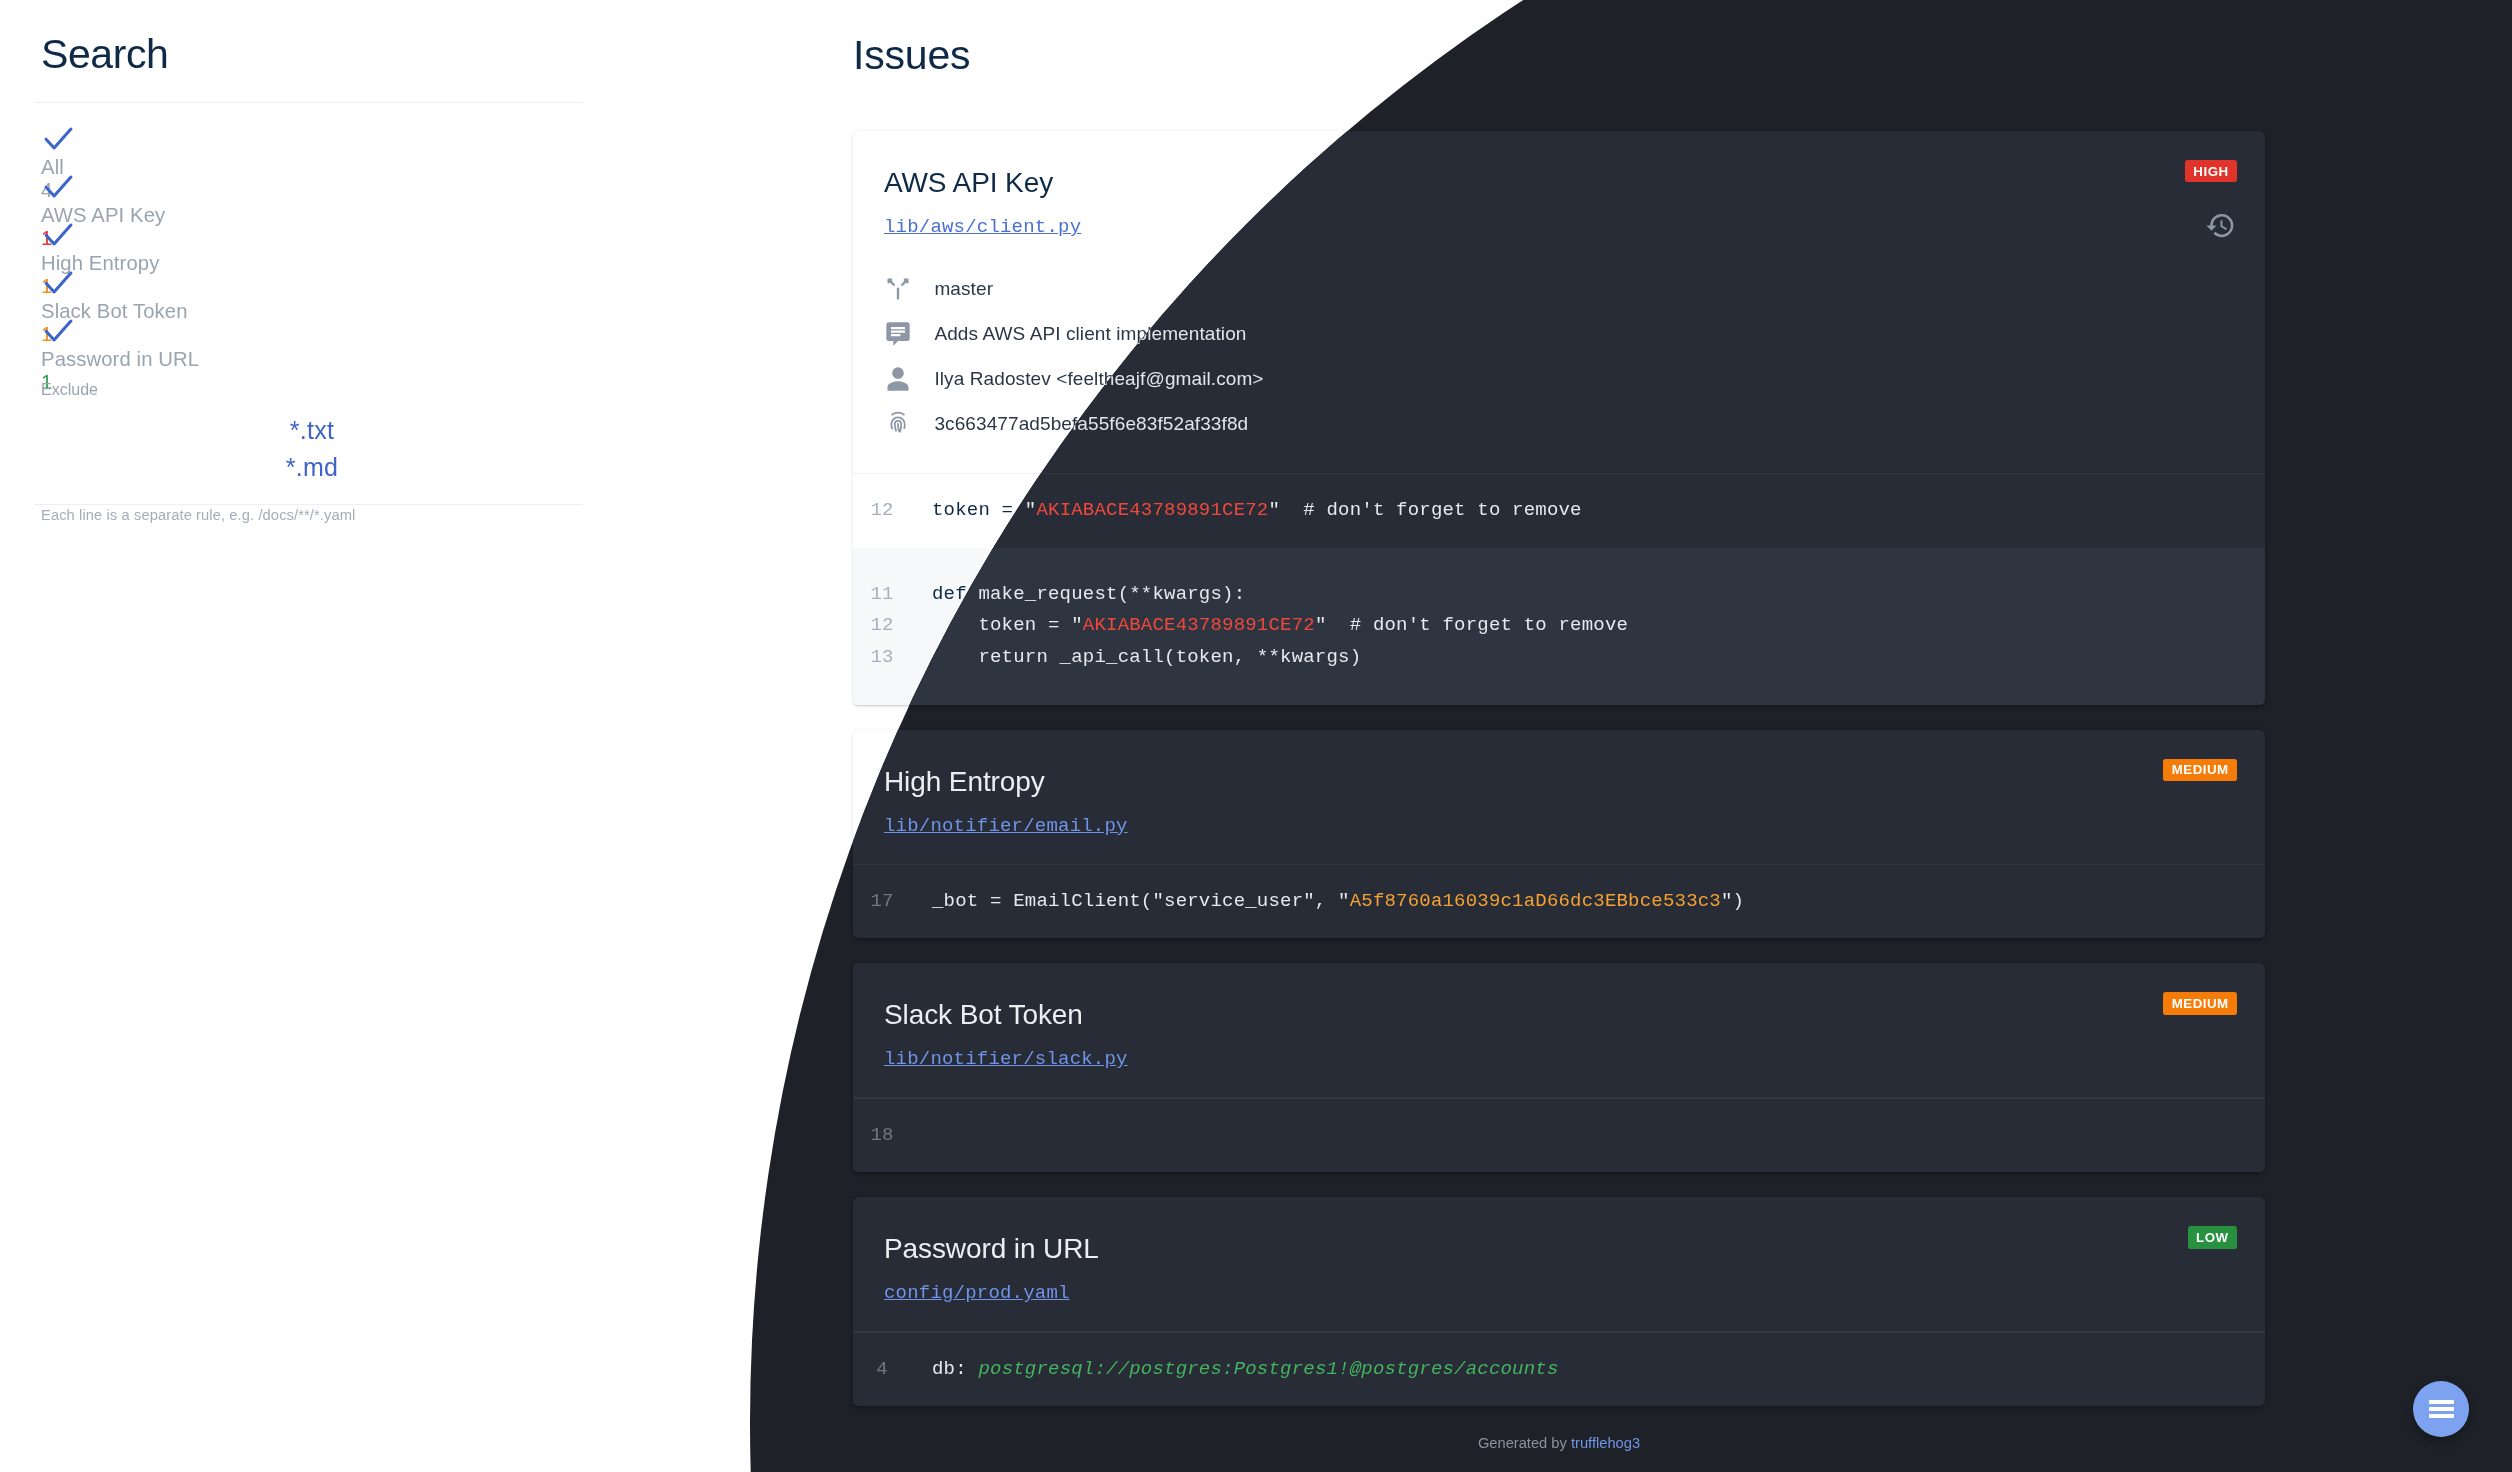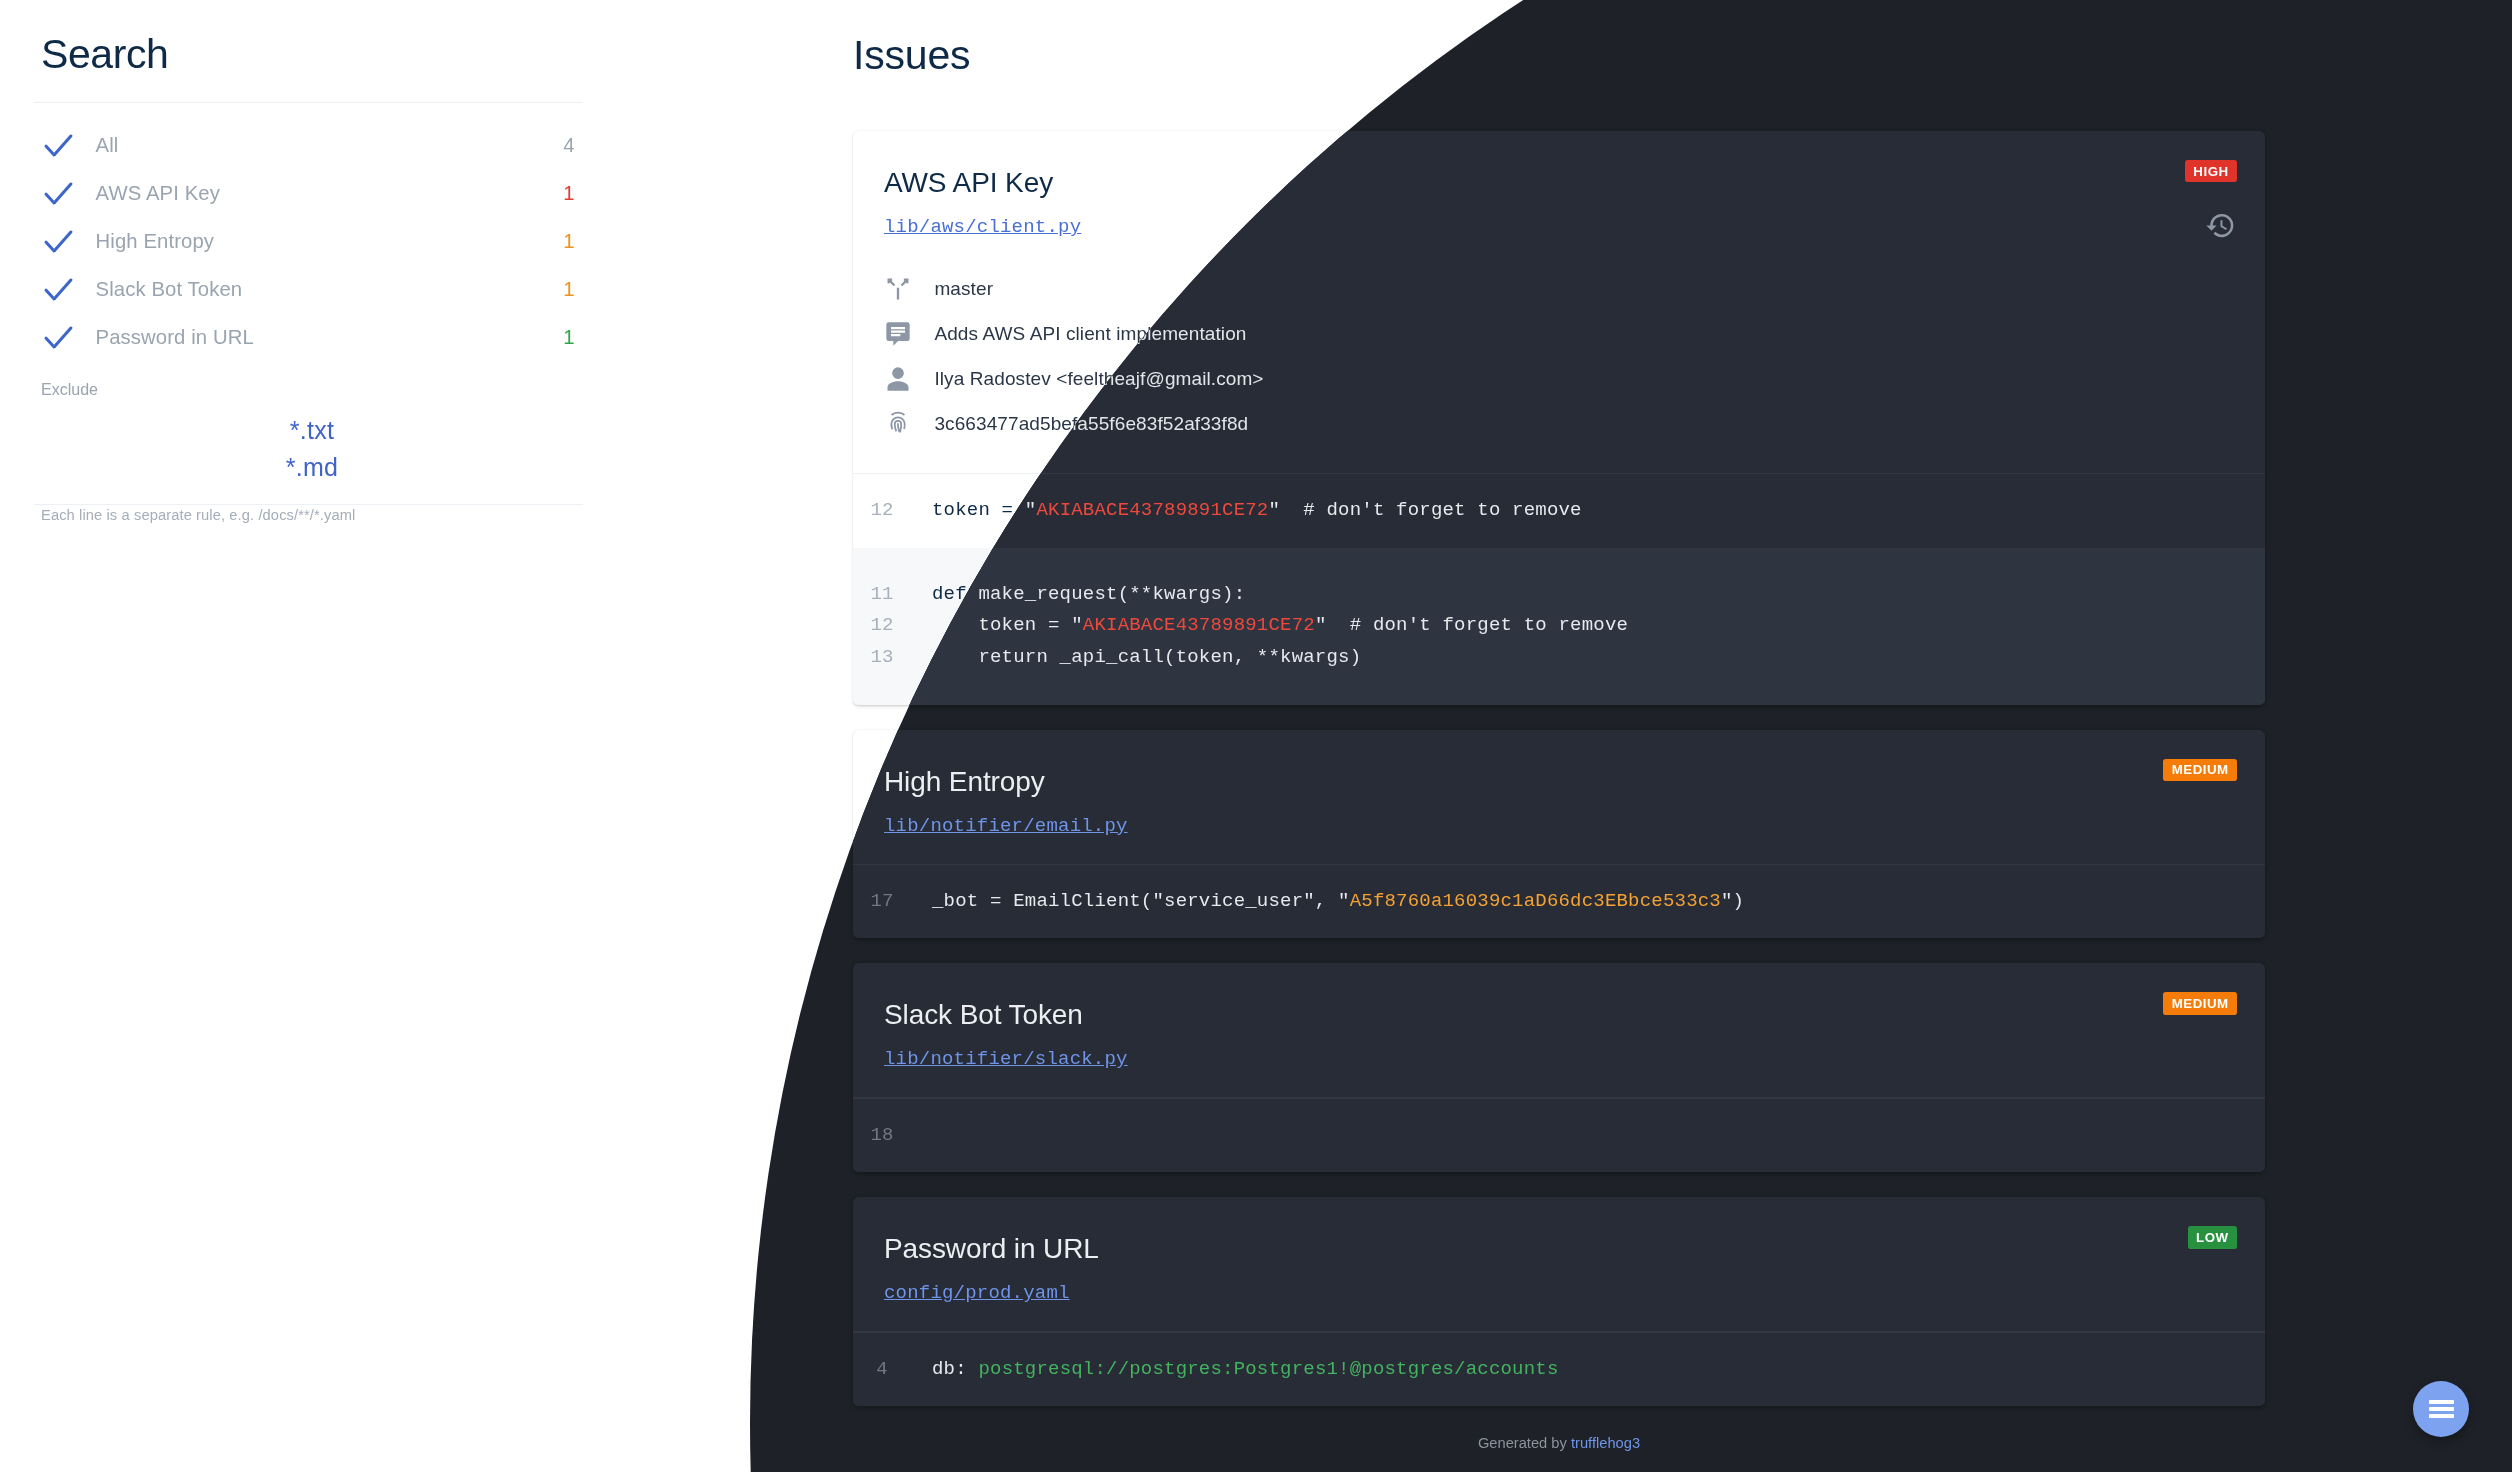--- a/index.html
+++ b/index.html
@@ -53,23 +53,23 @@
     letter-spacing: -0.4px;
     line-height: 1.1;
     padding-left: 7px;
     margin-bottom: 25px;
   }
   .side-divider { height: 1.4px; width: 100%; }
 
   .filters { padding: 18px 0 2.8px 0; }
   .filter-row {
     display: flex;
-    align-items: center;
     height: 48px;
     padding: 0 5.6px 0 7px;
+    flex-direction: column;
   }
   .check {
     width: 35px; height: 35px;
     flex: 0 0 35px;
     margin-right: 19.6px;
     display: block;
   }
   .filter-label {
     font-size: 20.3px;
     flex: 1 1 auto;
@@ -273,21 +273,21 @@
   .dark .ln { color: #6f7884; }
   .dark .footer { color: #8b939e; }
   .dark .footer a { color: #6f94e8; }
   .dark .chk { stroke: #3b65c9; }
 
   
   .tok-red { color: #e8392f; }
   .dark .tok-red { color: #f0483c; }
   .tok-orange { color: #f08a1b; }
   .dark .tok-orange { color: #f5a133; }
-  .tok-green { color: #2fa54a; }
+  .tok-green { color: #2fa54a; font-style: italic; }
   .dark .tok-green { color: #44b35f; }
   .tok-key { color: #0e2a47; }
   .dark .tok-key { color: #e6e9ee; }
 </style>
 </head>
 <body>
 
 <div class="stage">
 
   <div class="layer layer-light light">

